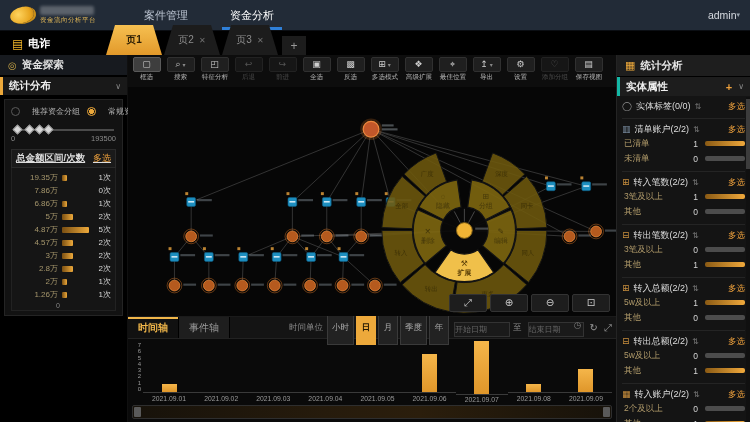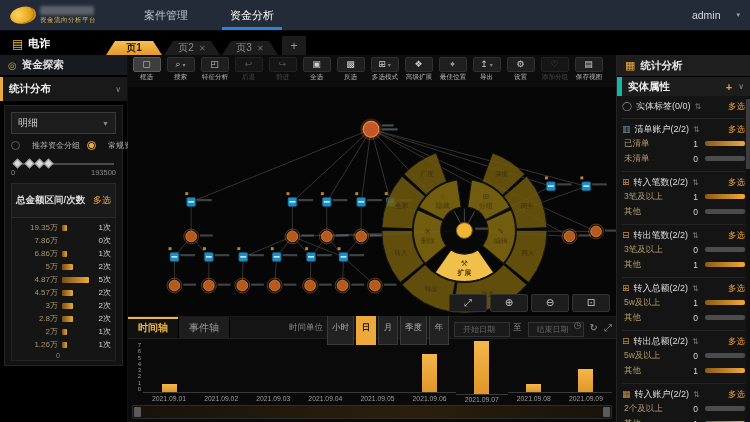--- a/index.html
+++ b/index.html
@@ -10,53 +10,53 @@
   .navbar{height:30px;background:#222b37;display:flex;align-items:stretch;padding:0 10px;border-bottom:1px solid #0b0e13;}
   .logo-wrap{display:flex;align-items:center;gap:6px;width:112px;}
   .logo-blob{width:24px;height:16px;background:radial-gradient(circle at 35% 45%,#ffd45e,#e8a620 65%,#b97d12);border-radius:60% 40% 55% 45%;transform:rotate(-8deg);box-shadow:2px 1px 0 #c98f1a;}
   .logo-col{display:flex;flex-direction:column;gap:1px;}
   .logo-smudge{width:54px;height:9px;background:#8a8f96;opacity:.55;border-radius:2px;filter:blur(1.5px);}
   .logo-sub{font-size:6.5px;color:#e3b958;letter-spacing:.5px;white-space:nowrap;}
   .menu{display:flex;gap:34px;margin-left:18px;}
   .menu-item{font-size:11px;color:#b9c2cf;display:flex;align-items:center;position:relative;padding:0 4px;white-space:nowrap;}
   .menu-item.active{color:#fff;}
   .menu-item.active:after{content:"";position:absolute;left:-4px;right:-4px;bottom:0;height:3px;background:#2f80d9;}
-  .user{margin-left:auto;font-size:10.5px;color:#d6dae0;display:flex;gap:16px;align-items:center;}
+  .user{margin-left:auto;font-size:10.5px;color:#d6dae0;display:flex;gap:0;align-items:center;}
   .user .caret{font-size:7px;color:#9aa3ae;}
 
   
   .tabsbar{height:24px;background:#000;display:flex;align-items:flex-end;}
   .case{display:flex;align-items:center;gap:5px;padding:0 10px 4px 12px;font-size:11px;font-weight:bold;color:#fff;width:106px;box-sizing:border-box;}
   .case-icon{color:#f0b429;font-size:12px;line-height:1;}
   .pages{display:flex;align-items:flex-end;gap:2px;}
-  .ptab{height:14px;min-width:56px;display:flex;align-items:center;justify-content:center;gap:5px;font-size:10px;color:#8d8d8d;background:#1c1c1c;clip-path:polygon(9px 0,calc(100% - 9px) 0,100% 100%,0 100%);padding:0 12px;box-sizing:border-box;margin-top:43px;}
+  .ptab{height:30px;min-width:56px;display:flex;align-items:center;justify-content:center;gap:5px;font-size:10px;color:#8d8d8d;background:#1c1c1c;clip-path:polygon(9px 0,calc(100% - 9px) 0,100% 100%,0 100%);padding:0 12px;box-sizing:border-box;margin-top:43px;}
   .ptab.active{background:linear-gradient(#f6c051,#e2992a);color:#2a1d04;font-weight:bold;}
   .ptab .x{font-size:8px;color:#6f6f6f;}
   .addtab{width:24px;height:19px;background:#1c1c1c;color:#999;display:flex;align-items:center;justify-content:center;font-size:12px;margin-left:2px;}
 
   .main{flex:1;display:flex;min-height:0;}
 
   
   .left{width:128px;background:#000;display:flex;flex-direction:column;border-right:1px solid #101010;box-sizing:border-box;}
   .lheader{height:20px;display:flex;align-items:center;gap:5px;padding:0 8px;background:#171a1f;font-size:10.5px;color:#e0e0e0;font-weight:bold;flex:0 0 auto;}
   .licon{color:#c9a647;font-size:10px;}
-  .lsection{height:24px;display:flex;align-items:center;background:#191919;border-left:3px solid #eda93b;padding:0 6px;font-size:10.5px;font-weight:bold;color:#eee;justify-content:space-between;flex:0 0 auto;margin-top:2px;}
+  .lsection{height:18px;display:flex;align-items:center;background:#191919;border-left:3px solid #eda93b;padding:0 6px;font-size:10.5px;font-weight:bold;color:#eee;justify-content:space-between;flex:0 0 auto;margin-top:2px;}
   .lsection .collapse{color:#888;font-size:8px;font-weight:normal;}
   .lbody{background:#121212;border:1px solid #242424;margin:4px;padding:6px 6px 4px;display:flex;flex-direction:column;gap:6px;}
   .ldrop{height:20px;border:1px solid #3a3a3a;background:#1d1d1d;display:flex;align-items:center;justify-content:space-between;padding:0 6px;font-size:10px;color:#ccc;}
   .ldrop .caret{color:#888;font-size:7px;}
   .radios{display:flex;gap:7px;font-size:8px;color:#b5b5b5;align-items:center;white-space:nowrap;}
   .radio{display:flex;align-items:center;gap:12px;}
   .rdot{width:9px;height:9px;border-radius:50%;border:1.5px solid #5a5a5a;box-sizing:border-box;flex:0 0 auto;}
   .radio.sel .rdot{border-color:#eda93b;background:radial-gradient(circle,#eda93b 0 2.2px,transparent 2.8px);}
   .slider{position:relative;height:14px;margin:0 2px;}
   .strack{position:absolute;top:6px;left:0;right:0;height:2px;background:#4a4a4a;}
   .shandle{position:absolute;top:3px;width:7px;height:7px;background:#d9d9d9;border:1px solid #9a9a9a;transform:rotate(45deg);box-sizing:border-box;}
   .srange{display:flex;justify-content:space-between;font-size:7.5px;color:#8a8a8a;margin-top:-3px;}
-  .lhead2{display:flex;justify-content:space-between;align-items:center;font-size:9.5px;color:#ddd;font-weight:bold;background:#1a1a1a;padding:10px 4px;border:1px solid #2a2a2a;}
+  .lhead2{display:flex;justify-content:space-between;align-items:center;font-size:9.5px;color:#ddd;font-weight:bold;background:#1a1a1a;padding:2px 4px;border:1px solid #2a2a2a;text-decoration:underline;}
   .multi{color:#eda03c;font-weight:normal;font-size:9px;}
   .hrows{display:flex;flex-direction:column;border:1px solid #222;border-top:none;padding:3px 4px 9px;position:relative;background:#151515;}
   .hrow{display:flex;align-items:center;height:13px;gap:4px;font-size:8px;}
   .hlabel{width:36px;text-align:right;color:#a5966c;white-space:nowrap;flex:0 0 auto;margin-left:6px;}
   .hbarwrap{flex:1;height:6px;display:flex;align-items:center;}
   .hbar{height:6px;border-radius:1px;background:linear-gradient(90deg,#7a4f12,#eda93b);}
   .hcount{width:18px;text-align:right;color:#d8d8d8;flex:0 0 auto;}
   .axiszero{position:absolute;bottom:1px;left:44px;font-size:7px;color:#888;}
 
   
@@ -77,42 +77,42 @@
   
   .timeline{height:105px;border-top:1px solid #1a1a1a;display:flex;flex-direction:column;background:#0a0a0a;flex:0 0 auto;}
   .thead{height:21px;display:flex;align-items:center;background:#141414;border-bottom:1px solid #222;padding-right:4px;flex:0 0 auto;}
   .ttab{height:100%;display:flex;align-items:center;padding:0 10px;font-size:10px;color:#9a9a9a;background:#1e1e1e;border-right:1px solid #000;box-sizing:border-box;}
   .ttab.active{background:#111;color:#f0b64a;box-shadow:inset 0 2px 0 #f0b64a;font-weight:bold;}
   .tspacer{flex:1;}
   .tunit-label{font-size:8.5px;color:#8a8a8a;margin-right:4px;white-space:nowrap;}
   .ubtn{height:15px;min-width:20px;padding:16px 4px;display:flex;align-items:center;justify-content:center;background:#222;border:1px solid #3a3a3a;color:#aaa;font-size:8.5px;margin-right:2px;box-sizing:border-box;white-space:nowrap;}
   .ubtn.active{background:#eda93b;color:#221703;font-weight:bold;border-color:#eda93b;}
   .dwrap{position:relative;margin-left:3px;}
-  .dinput{height:15px;width:56px;background:#1a1a1a;border:1px solid #333;color:#bbb;font-size:8px;padding:0 8px;box-sizing:border-box;font-family:inherit;}
+  .dinput{height:15px;width:56px;background:#1a1a1a;border:1px solid #333;color:#bbb;font-size:8px;padding:0 0;box-sizing:border-box;font-family:inherit;}
   .dinput::placeholder{color:#666;}
   .dinput.end{padding-right:12px;}
   .clock{position:absolute;right:2px;top:2px;font-size:9px;color:#777;}
   .tolabel{font-size:8.5px;color:#888;margin:0 3px;white-space:nowrap;}
   .ticon{font-size:10px;color:#999;margin-left:6px;}
   .tchart-wrap{flex:1;display:flex;padding:2px 4px 0;min-height:0;}
   .yaxis{width:11px;display:flex;flex-direction:column;justify-content:space-between;font-size:6px;color:#9a9a9a;text-align:right;padding:1px 2px 12px 0;box-sizing:border-box;flex:0 0 auto;}
   .tchart{flex:1;display:flex;}
   .slot{flex:1;display:flex;flex-direction:column;min-width:0;}
   .barzone{flex:1;display:flex;align-items:flex-end;justify-content:center;}
   .tbar{width:15px;background:linear-gradient(#f5b64a,#df962a);}
   .xlab{height:11px;border-top:1px solid #3a3a3a;font-size:6.8px;color:#9a9a9a;display:flex;align-items:center;justify-content:center;white-space:nowrap;overflow:hidden;}
   .brush{height:12px;margin:1px 4px 3px;background:linear-gradient(90deg,#17120a,#261b0c 40%,#2b1e0c 60%,#17120a);border:1px solid #2e2e2e;position:relative;border-radius:2px;flex:0 0 auto;}
   .bhandle{position:absolute;top:1px;bottom:1px;width:7px;background:#5a5a5a;border-radius:1px;}
   .bhandle.l{left:1px;} .bhandle.r{right:1px;}
 
   
   .right{width:134px;background:#141414;border-left:1px solid #242424;display:flex;flex-direction:column;position:relative;box-sizing:border-box;}
   .rheader{height:21px;display:flex;align-items:center;gap:5px;padding:0 8px;background:#1e1e1e;border-bottom:1px solid #000;font-size:10.5px;font-weight:bold;color:#e8e8e8;flex:0 0 auto;}
   .ricon{color:#eda93b;font-size:11px;line-height:1;}
-  .rsection{height:19px;display:flex;align-items:center;background:#1d1d1d;border-left:5px solid #14b8a6;padding:0 6px;font-size:10.5px;font-weight:bold;color:#eee;flex:0 0 auto;}
+  .rsection{height:19px;display:flex;align-items:center;background:#1d1d1d;border-left:3px solid #14b8a6;padding:0 6px;font-size:10.5px;font-weight:bold;color:#eee;flex:0 0 auto;}
   .rsection .plus{margin-left:auto;color:#eda03c;font-size:11px;font-weight:bold;}
   .rsection .collapse{color:#888;font-size:8px;margin-left:6px;font-weight:normal;}
   .groups{flex:1;overflow:hidden;padding:0 5px;}
   .group{border-bottom:1px solid #242424;padding:4px 0 5px;}
   .ghead{display:flex;align-items:center;gap:4px;font-size:9px;color:#ddd;white-space:nowrap;}
   .gicon{font-size:9px;line-height:1;}
   .gsort{color:#777;font-size:8px;}
   .gmulti{margin-left:auto;color:#eda03c;font-size:8.5px;}
   .grow{display:flex;align-items:center;height:15px;font-size:8.5px;color:#b09a6a;gap:3px;padding-left:2px;white-space:nowrap;}
   .gval{margin-left:auto;color:#d5d5d5;width:10px;text-align:right;}
@@ -171,24 +171,20 @@
     <aside class="left">
       <div class="lheader">
         <span class="licon">◎</span>
         <span>资金探索</span>
       </div>
       <div class="lsection">
         <span>统计分布</span>
         <span class="collapse">∨</span>
       </div>
       <div class="lbody">
-        <div class="ldrop">
-          <span>明细</span>
-          <span class="caret">▼</span>
-        </div>
         <div class="radios">
             <div class="radio">
               <span class="rdot"></span>
               <span>推荐资金分组</span>
             </div>
             <div class="radio sel">
               <span class="rdot"></span>
               <span>常规资金分组</span>
             </div>
           </div>

